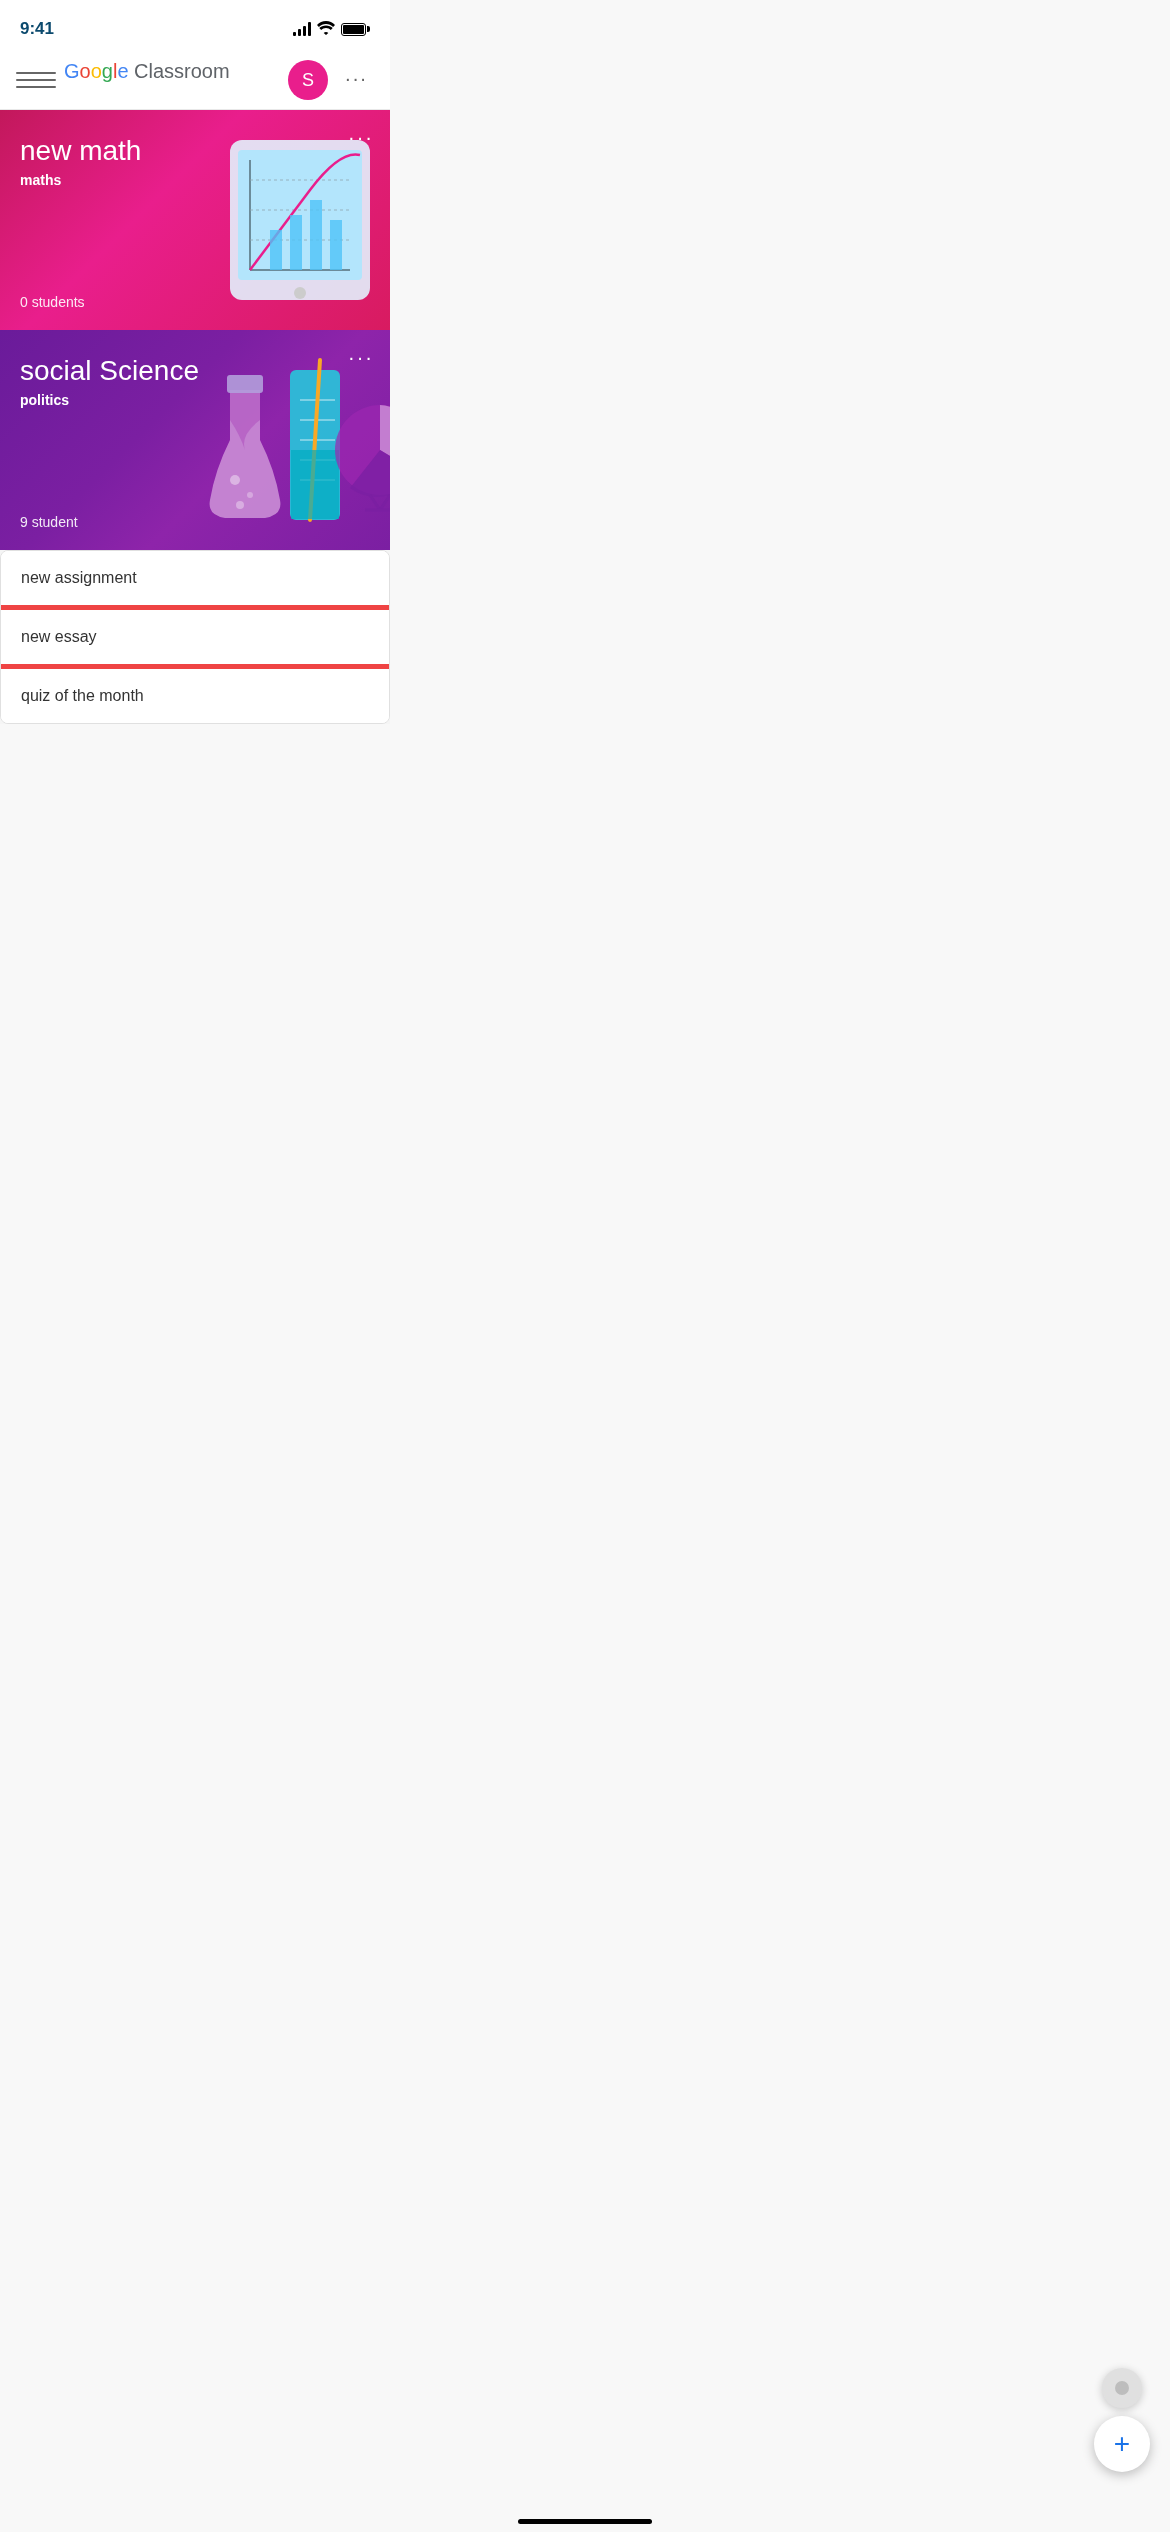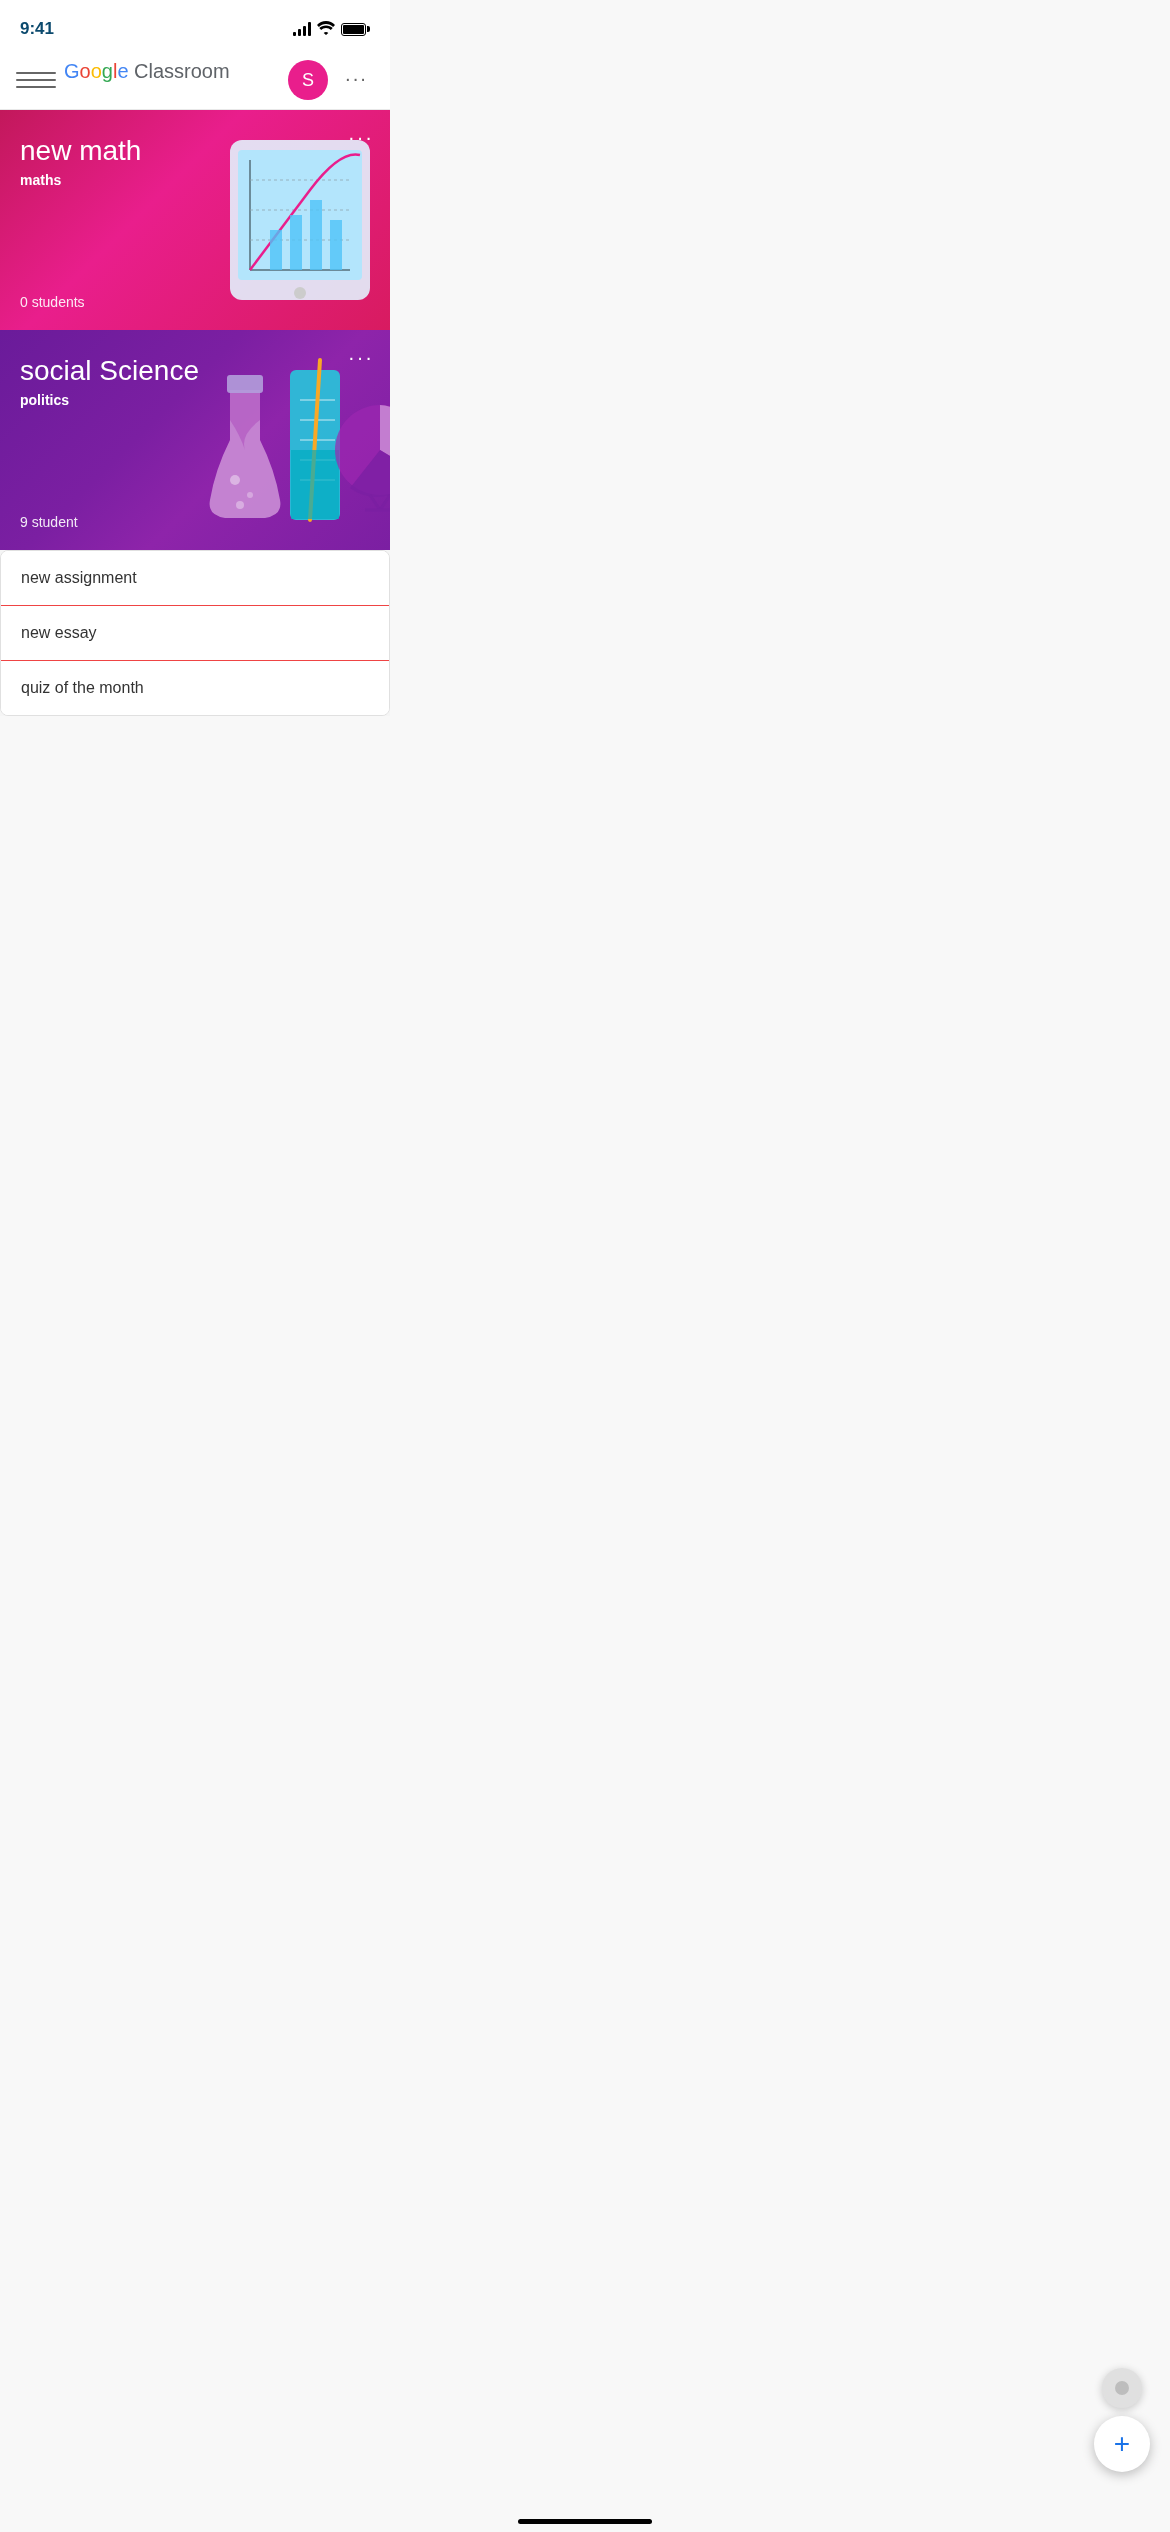--- a/index.html
+++ b/index.html
@@ -231,21 +231,21 @@
       border: 1px solid #e0e0e0;
       border-radius: 8px;
       overflow: hidden;
       margin: 0;
     }
 
     .dropdown-item {
       padding: 18px 20px;
       font-size: 16px;
       color: #333;
-      border-bottom: 1px solid #ef4444;
+      border-bottom: 5px solid #ef4444;
       cursor: pointer;
       background: #fff;
     }
 
     .dropdown-item:last-child {
       border-bottom: none;
     }
 
     
     .fab-container {

